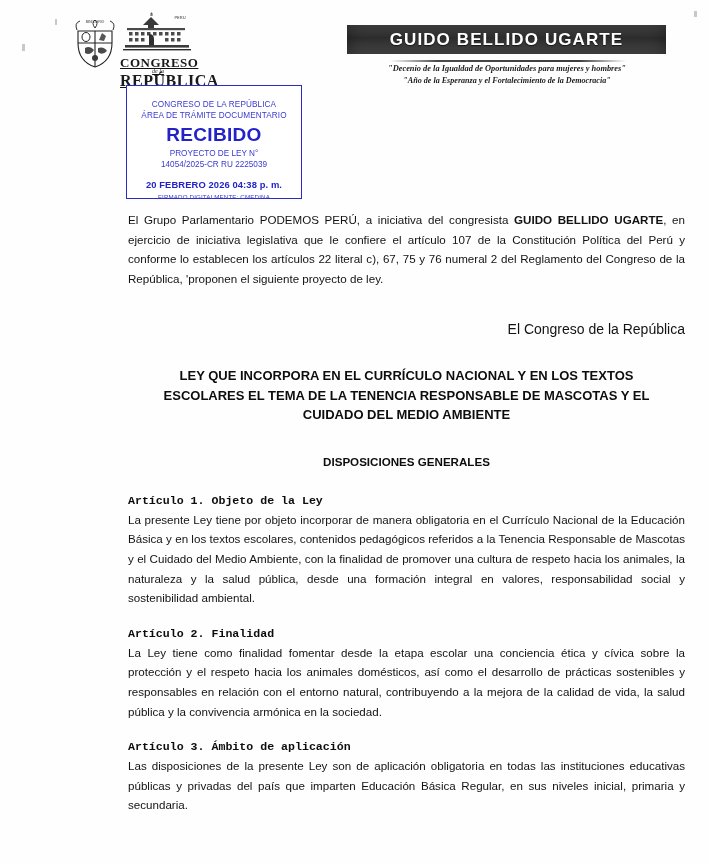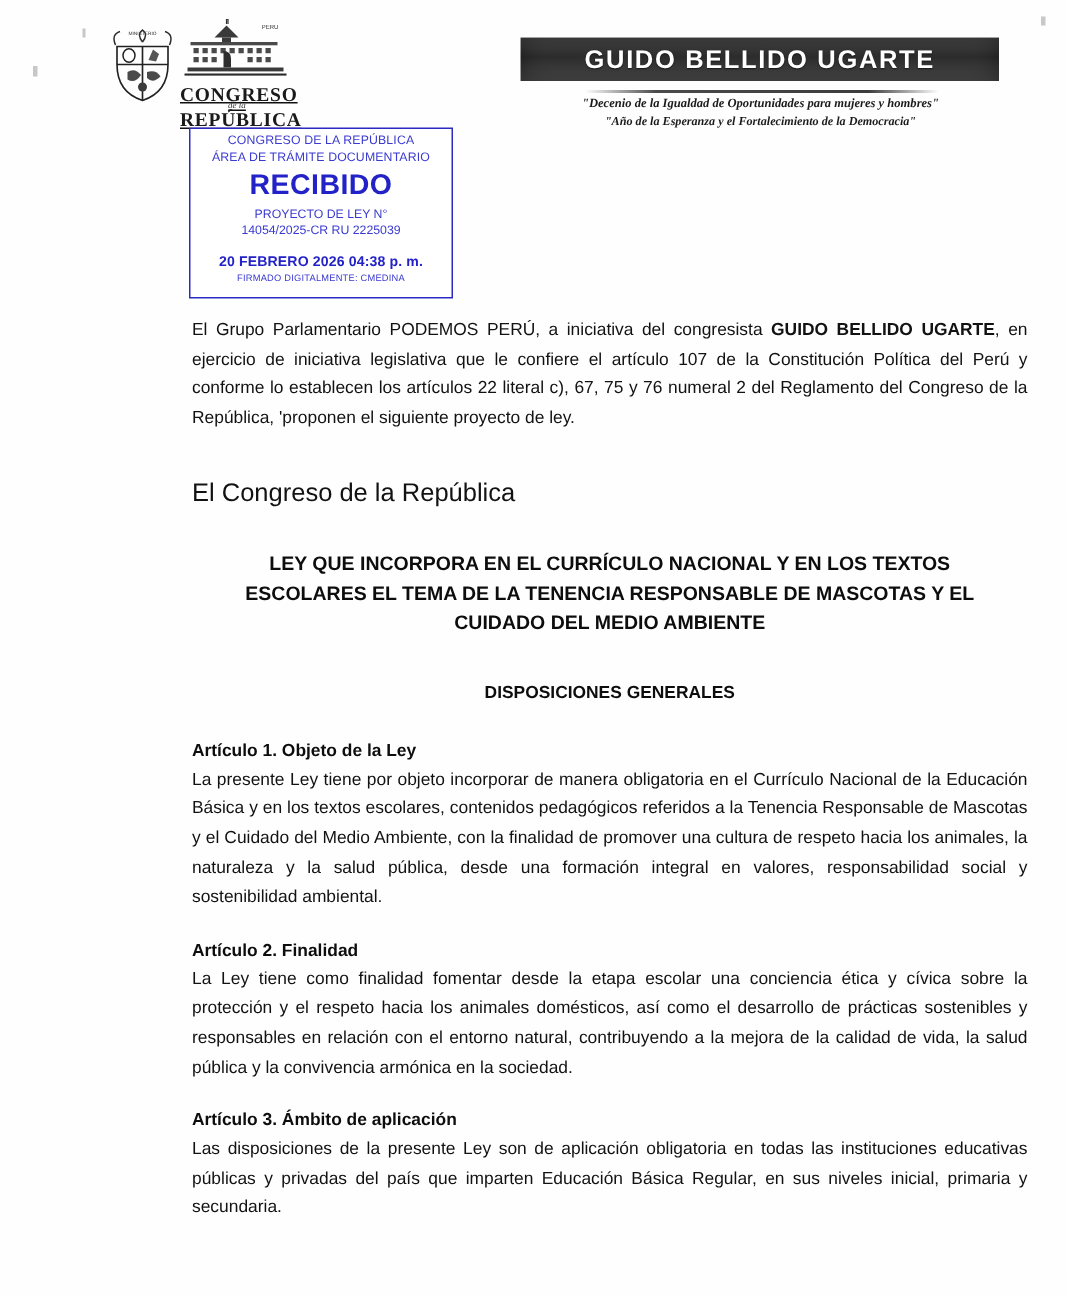--- a/index.html
+++ b/index.html
@@ -63,34 +63,34 @@
     line-height: 1.05;
   }
   .congreso-word.l1 { font-size: 13px; }
   .congreso-dela {
     font-family: "Liberation Serif", serif;
     font-style: italic;
     font-size: 6px;
     color: #333;
     margin: -2px 0 -1px 0;
   }
-  .congreso-word.l2 { font-size: 13px; }
+  .congreso-word.l2 { font-size: 16px; }
 
   
   .stamp {
     position: absolute;
     left: 126px; top: 85px;
     width: 176px;
     height: 114px;
     border: 1.4px solid #2b2bc4;
     box-sizing: border-box;
     text-align: center;
     color: #2b2bc4;
     background: #fff;
-    padding-top: 3px;
+    padding-top: 14px;
   }
   .stamp .s-line {
     font-size: 8.2px;
     letter-spacing: .1px;
     line-height: 10.5px;
     color: #3a3ad0;
   }
   .stamp .s-recibido {
     font-size: 19px;
     font-weight: bold;
@@ -192,42 +192,44 @@
     line-height: 17px;
     margin: 0;
     color: #0d0d0d;
   }
   .gap-s  { height: 10px; }
   .gap-m  { height: 17px; }
   .gap-l  { height: 22px; }
   .gap-xl { height: 28px; }
 
   .plain-line {
-    font-size: 17px;
+    font-size: 14px;
     line-height: 18px;
     margin: 0;
     color: #121212;
+    text-align: right;
   }
 
   .law-title {
     text-align: center;
     font-size: 13px;
     font-weight: bold;
     line-height: 19.5px;
     margin: 0 auto;
     width: 510px;
     color: #0d0d0d;
   }
 
   .art-head {
     font-size: 11.6px;
     font-weight: bold;
     margin: 0 0 1px 0;
     line-height: 17px;
     color: #0d0d0d;
+    font-family: Liberation Mono, monospace;
   }
 </style>
 </head>
 <body>
 
 <div class="page">
 
   <div class="speck" style="left:22px;top:44px;width:3px;height:7px;"></div>
   <div class="speck" style="left:55px;top:19px;width:2px;height:6px;"></div>
   <div class="speck" style="left:694px;top:11px;width:3px;height:6px;"></div>

